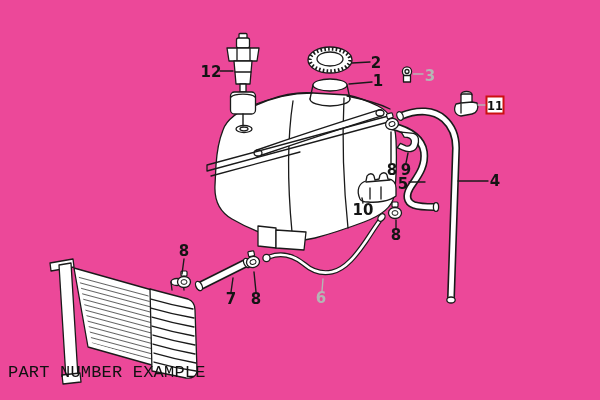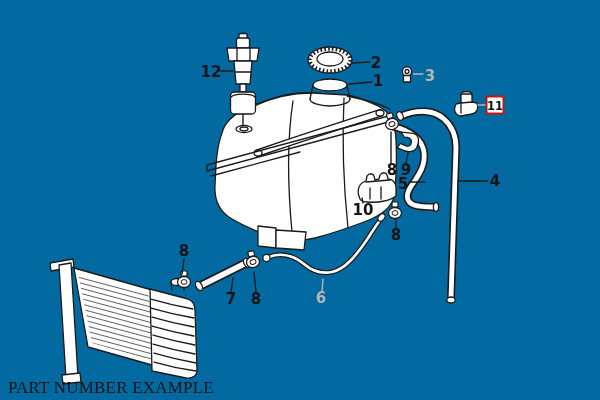--- a/index.html
+++ b/index.html
@@ -1,28 +1,28 @@
 <!DOCTYPE html>
 <html><head>
 <meta charset="utf-8">
 <style>
   html,body{margin:0;padding:0;background:#fff;}
-  #stage{position:relative;width:600px;height:400px;background:#0369a1;overflow:hidden;
+  #stage{position:relative;width:600px;height:400px;background:#ec4899;overflow:hidden;
          font-family:"DejaVu Sans",sans-serif;}
   #stage svg{position:absolute;left:0;top:0;}
   .callout{font-family:"DejaVu Sans",sans-serif;font-weight:bold;font-size:15px;fill:#141414;}
   .callout.muted{fill:#b5b5b5;}
   .boxnum{font-family:"DejaVu Sans",sans-serif;font-weight:bold;font-size:11.5px;fill:#111;}
   .art{stroke:#1a1a1a;fill:none;stroke-width:1.3;stroke-linecap:round;stroke-linejoin:round;}
   .artf{stroke:#1a1a1a;fill:#ffffff;stroke-width:1.3;stroke-linejoin:round;}
   .leader{stroke:#1a1a1a;stroke-width:1.4;fill:none;stroke-linecap:round;}
   .leader.muted{stroke:#b5b5b5;}
   .tube-o{stroke:#1a1a1a;fill:none;stroke-linecap:round;stroke-linejoin:round;}
   .tube-i{stroke:#ffffff;fill:none;stroke-linecap:round;stroke-linejoin:round;}
-  #title{position:absolute;left:8px;top:378px;font-family:Liberation Serif, serif;
+  #title{position:absolute;left:8px;top:363px;font-family:Liberation Mono, monospace;
          font-size:17px;letter-spacing:.2px;color:#111;white-space:nowrap;}
 </style>
 </head>
 <body>
 
 <div id="stage">
   <svg width="600" height="400" viewBox="0 0 600 400">
     <defs>
       <pattern id="hatch" width="5" height="5" patternUnits="userSpaceOnUse" patternTransform="rotate(15)">
         <line x1="0" y1="2.5" x2="5" y2="2.5" stroke="#3a3a3a" stroke-width="0.8"></line>

